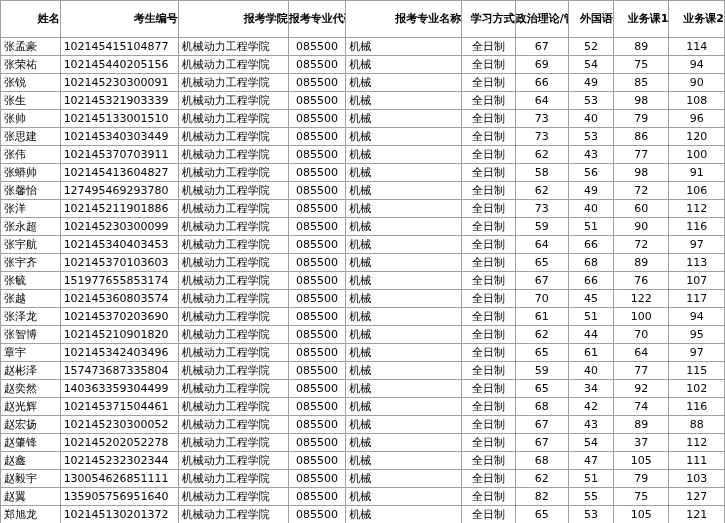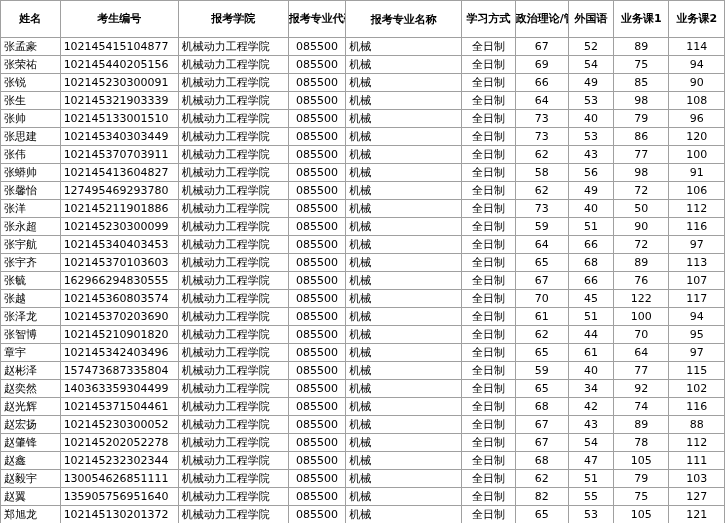--- a/index.html
+++ b/index.html
@@ -30,32 +30,32 @@
     font-weight: normal;
     font-size: 11px;
     line-height: 13px;
     height: 17px;
     overflow: hidden;
     white-space: nowrap;
     background: #ffffff;
   }
   table.grid thead th {
     font-weight: bold;
-    text-align: center;
+    text-align: right;
     vertical-align: middle;
     height: 34px;
     line-height: 12px;
     padding: 1px 0;
     font-size: 11px;
   }
   .c-name      { width: 56px;  text-align: left; }
   .c-id        { width: 112px; text-align: left; }
   .c-college   { width: 104px; text-align: left; }
   .c-majorcode { width: 54px;  text-align: center; }
-  .c-majorname { width: 110px; text-align: left; font-family: Liberation Serif, serif; }
+  .c-majorname { width: 110px; text-align: left; }
   .c-mode      { width: 50px;  text-align: center; }
   .c-politics  { width: 50px;  text-align: center; }
   .c-foreign   { width: 42px;  text-align: center; }
   .c-biz1      { width: 52px;  text-align: center; }
   .c-biz2      { width: 52px;  text-align: center; }
 
   thead th.c-name,
   thead th.c-id,
   thead th.c-college,
   thead th.c-majorname { text-align: center; }
@@ -194,21 +194,21 @@
         </tr>
         <tr>
           <td class="c-name txt">张洋</td>
           <td class="c-id txt">102145211901886</td>
           <td class="c-college txt">机械动力工程学院</td>
           <td class="c-majorcode num">085500</td>
           <td class="c-majorname txt">机械</td>
           <td class="c-mode num">全日制</td>
           <td class="c-politics num">73</td>
           <td class="c-foreign num">40</td>
-          <td class="c-biz1 num">50</td>
+          <td class="c-biz1 num">60</td>
           <td class="c-biz2 num">112</td>
         </tr>
         <tr>
           <td class="c-name txt">张永超</td>
           <td class="c-id txt">102145230300099</td>
           <td class="c-college txt">机械动力工程学院</td>
           <td class="c-majorcode num">085500</td>
           <td class="c-majorname txt">机械</td>
           <td class="c-mode num">全日制</td>
           <td class="c-politics num">59</td>
@@ -235,21 +235,21 @@
           <td class="c-majorcode num">085500</td>
           <td class="c-majorname txt">机械</td>
           <td class="c-mode num">全日制</td>
           <td class="c-politics num">65</td>
           <td class="c-foreign num">68</td>
           <td class="c-biz1 num">89</td>
           <td class="c-biz2 num">113</td>
         </tr>
         <tr>
           <td class="c-name txt">张毓</td>
-          <td class="c-id txt">162966294830555</td>
+          <td class="c-id txt">151977655853174</td>
           <td class="c-college txt">机械动力工程学院</td>
           <td class="c-majorcode num">085500</td>
           <td class="c-majorname txt">机械</td>
           <td class="c-mode num">全日制</td>
           <td class="c-politics num">67</td>
           <td class="c-foreign num">66</td>
           <td class="c-biz1 num">76</td>
           <td class="c-biz2 num">107</td>
         </tr>
         <tr>
@@ -350,21 +350,21 @@
         </tr>
         <tr>
           <td class="c-name txt">赵肇锋</td>
           <td class="c-id txt">102145202052278</td>
           <td class="c-college txt">机械动力工程学院</td>
           <td class="c-majorcode num">085500</td>
           <td class="c-majorname txt">机械</td>
           <td class="c-mode num">全日制</td>
           <td class="c-politics num">67</td>
           <td class="c-foreign num">54</td>
-          <td class="c-biz1 num">78</td>
+          <td class="c-biz1 num">37</td>
           <td class="c-biz2 num">112</td>
         </tr>
         <tr>
           <td class="c-name txt">赵鑫</td>
           <td class="c-id txt">102145232302344</td>
           <td class="c-college txt">机械动力工程学院</td>
           <td class="c-majorcode num">085500</td>
           <td class="c-majorname txt">机械</td>
           <td class="c-mode num">全日制</td>
           <td class="c-politics num">68</td>

